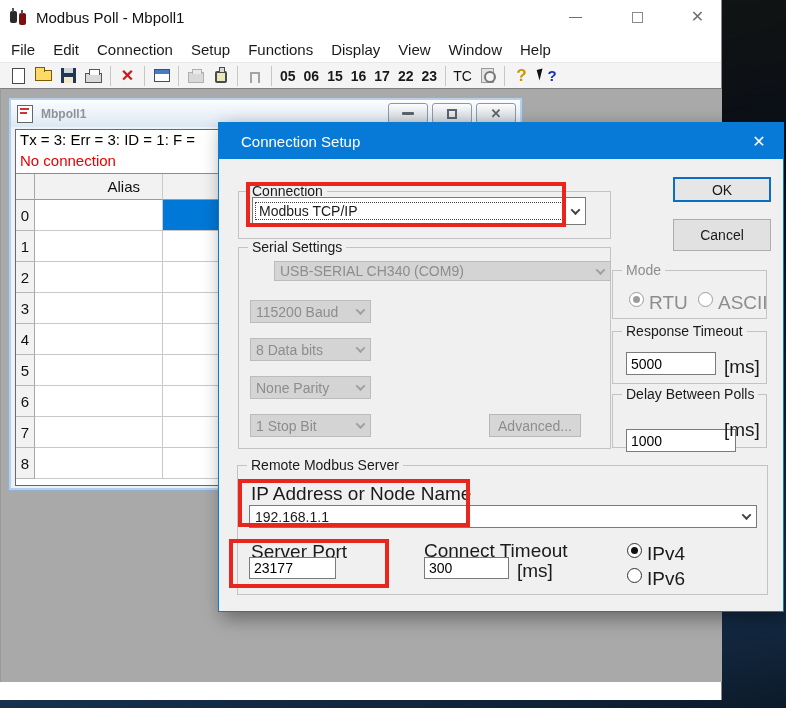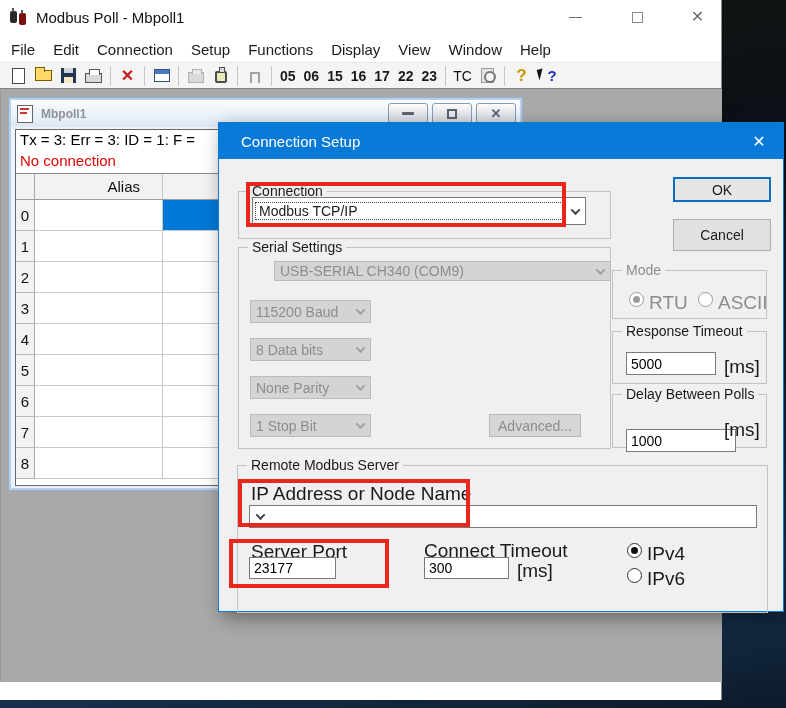--- a/index.html
+++ b/index.html
@@ -370,25 +370,26 @@
     </div>
     <input class="tin" style="left: 407px; top: 229px; width: 90px; height: 23px;" value="5000">
     <span class="lbl" style="left:505px;top:233px;">[ms]</span>
 
     <div class="group" style="left:393px;top:271px;width:155px;height:54px;">
       <span class="glabel">Delay Between Polls</span>
     </div>
     <input class="tin" style="left: 407px; top: 292px; width: 110px; height: 23px; margin-top: 14px;" value="1000">
     <span class="lbl" style="left:505px;top:296px;">[ms]</span>
 
-    <div class="group" style="left:18px;top:342px;width:531px;height:148px;">
+    <div class="group" style="left:18px;top:342px;width:531px;height:130px;">
       <span class="glabel">Remote Modbus Server</span>
     </div>
     <span class="lbl" style="left:32px;top:360px;">IP Address or Node Name</span>
     <div class="combo" style="left:30px;top:382px;width:508px;height:23px;">
+      <span class="ctext">192.168.1.1</span>
       <span class="carr">
           <span class="chev"></span>
         </span>
     </div>
     <span class="lbl" style="left:32px;top:418px;">Server Port</span>
     <input class="tin" style="left: 30px; top: 434px; width: 87px; height: 22px;" value="23177">
     <span class="lbl" style="left:205px;top:417px;">Connect Timeout</span>
     <input class="tin" style="left: 205px; top: 434px; width: 85px; height: 22px;" value="300">
     <span class="lbl" style="left:298px;top:437px;">[ms]</span>
     <span class="radio sel" style="left:408px;top:420px;"></span>

